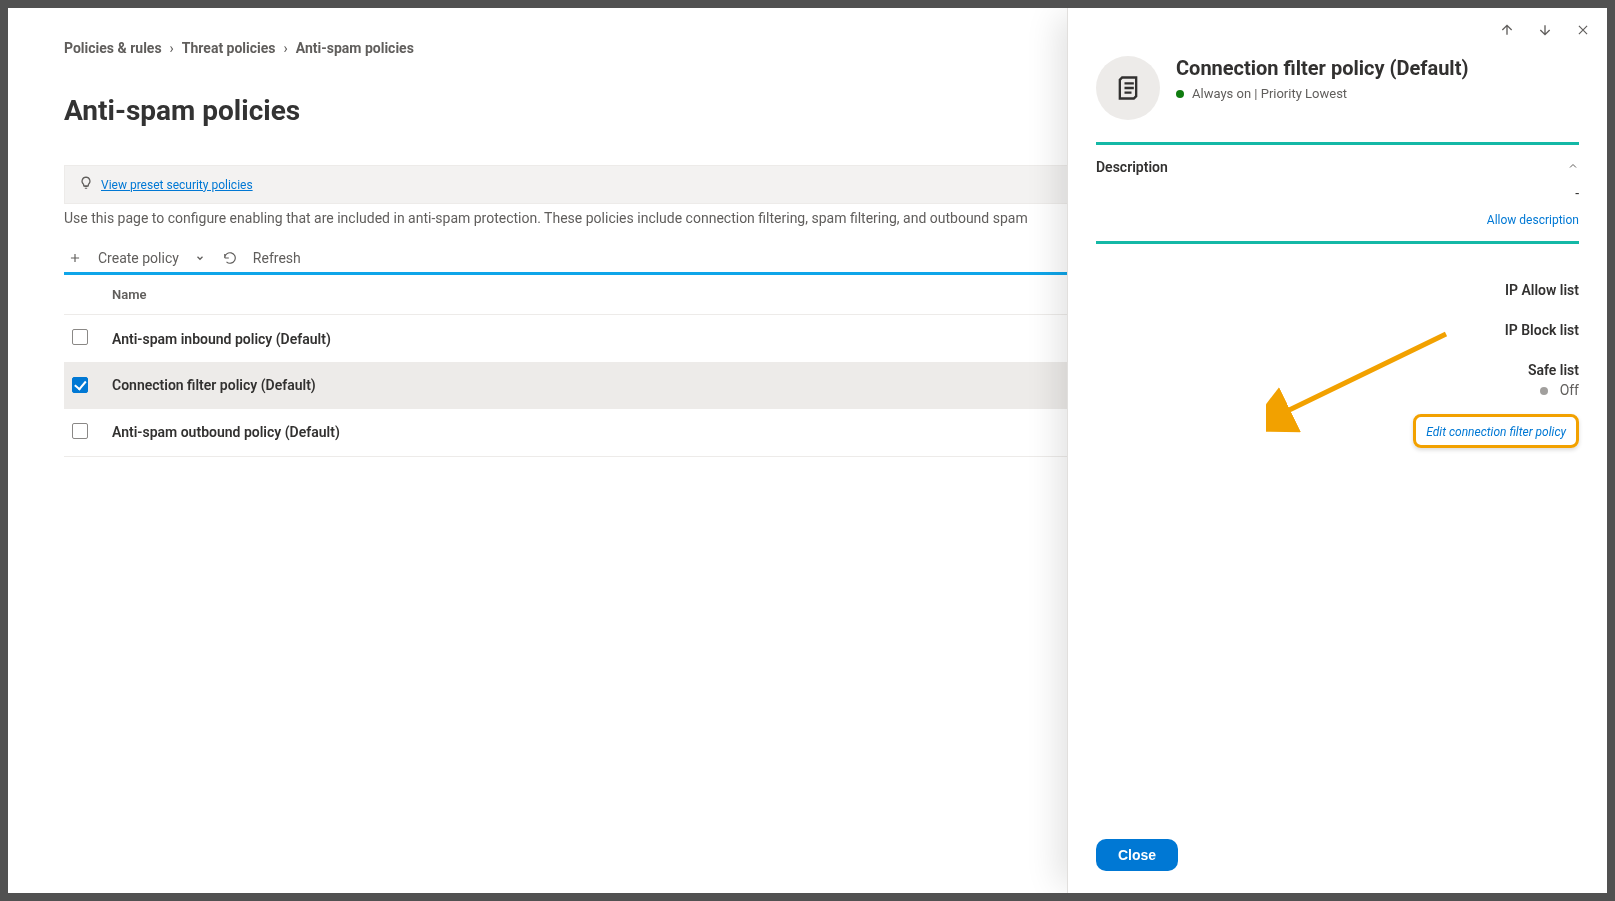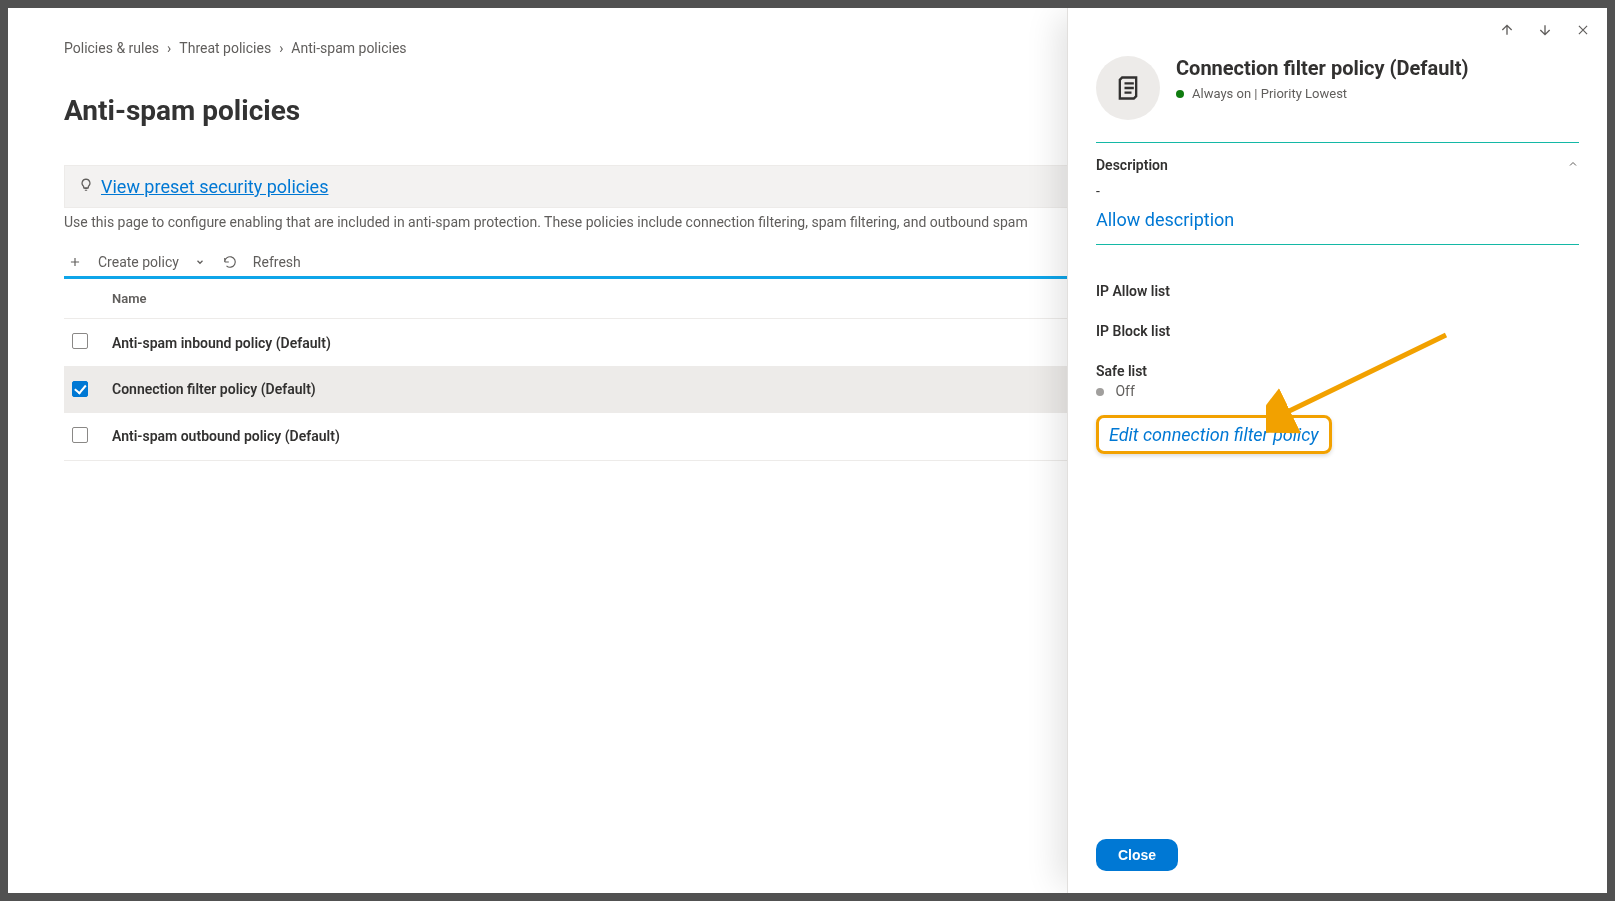--- a/index.html
+++ b/index.html
@@ -25,21 +25,21 @@
   }
   .breadcrumb {
     font-size:14px;
     color:#605e5c;
     margin-bottom:38px;
     display:flex;
     align-items:center;
     gap:6px;
   }
   .breadcrumb span.sep { margin:0 2px; color:#605e5c;}
-  .breadcrumb .crumb { color:#605e5c; }
+  .breadcrumb .crumb { color:#605e5c;font-weight:bold; }
   .page-title {
     font-size:28px;
     font-weight:700;
     color:#333;
     margin:0 0 38px 0;
   }
   .info-banner {
     background:#f3f2f1;
     border:1px solid #edebe9;
     padding:10px 14px;
@@ -177,35 +177,36 @@
     color:#323130;
     margin:0 0 6px 0;
   }
   .panel-sub {
     font-size:13px;
     color:#605e5c;
     display:flex;
     align-items:center;
   }
   .section {
-    border-top:1px solid #14b8a6;
+    border-top:3px solid #14b8a6;
     padding:14px 0 14px 0;
+    text-align:right;
   }
   .section-head {
     display:flex;
     justify-content:space-between;
     align-items:center;
     font-size:14px;
     font-weight:600;
     color:#323130;
     cursor:pointer;
   }
   .section-body { margin-top:10px; font-size:14px; }
   .section-body .label { font-weight:600; margin-top:24px; display:block;}
-  .link { color:#0078d4; cursor:pointer; font-size:18px; }
+  .link { color:#0078d4; cursor:pointer; font-size:12px; }
   .panel-footer {
     padding:16px 28px 22px 28px;
   }
   .btn-primary {
     background:#0078d4;
     color:#fff;
     font-size:14px;
     font-weight:600;
     border:none;
     border-radius:10px;

